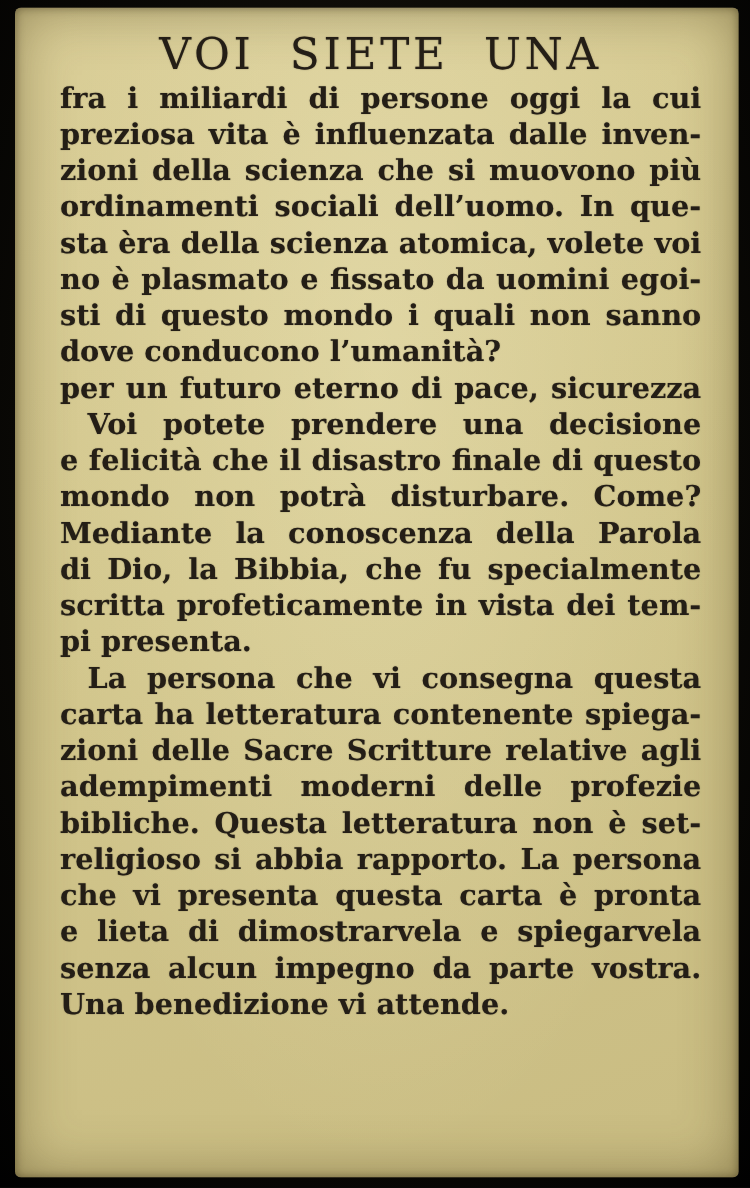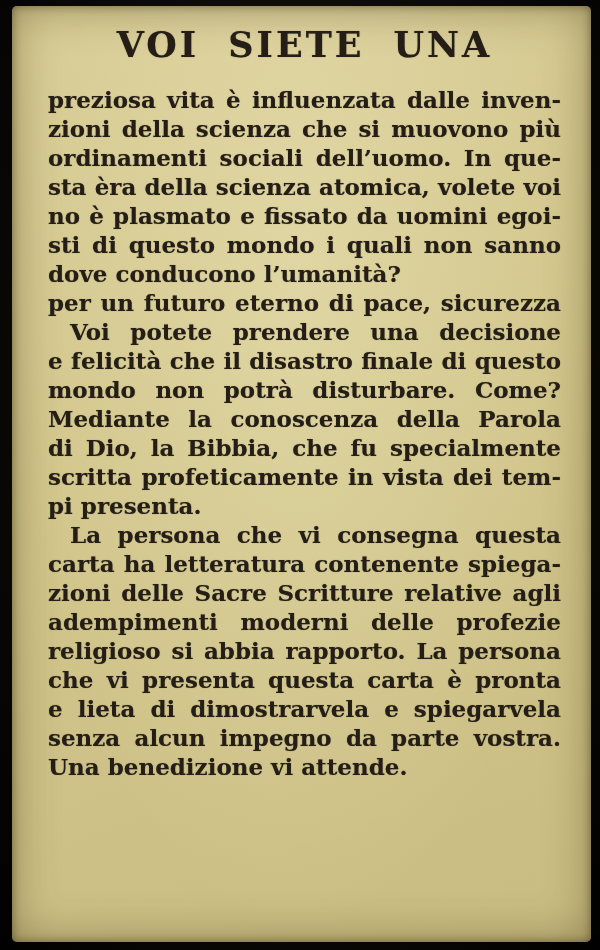--- a/index.html
+++ b/index.html
@@ -31,24 +31,24 @@
     background:
       radial-gradient(ellipse at 50% 30%, rgba(255,250,215,0.28), rgba(0,0,0,0) 70%),
       linear-gradient(160deg, #d9cd96 0%, #d2c68c 45%, #c9bc82 100%);
     box-shadow:
       inset 0 0 45px rgba(70,58,20,0.45),
       inset 0 0 8px rgba(40,32,10,0.5);
     padding: 18px 30px 0 36px;
     box-sizing: border-box;
   }
   .title {
-    margin: 0 0 20px 0;
+    margin: 0 0 0 0;
     text-align: center;
     font-size: 35px;
-    font-weight: 700;
+    font-weight: 400;
     letter-spacing: 3px;
     word-spacing: 14px;
     color: var(--ink, #241e16);
     text-shadow: 0 0 1px rgba(36,30,22,0.55);
   }
   .doc-body {
     color: var(--ink, #241e16);
     font-size: 23px;
     font-weight: 700;
     line-height: 29px;
@@ -66,39 +66,41 @@
     text-align-last: left;
   }
 </style>
 </head>
 <body style="--bg: #0b0a08; --ink: #241e16;">
 
 <div class="photo">
   <div class="paper">
     <h1 class="title">VOI SIETE UNA</h1>
     <div class="doc-body">
+        <div class="line">fra i miliardi di persone oggi la cui</div>
         <div class="line">preziosa vita è influenzata dalle inven-</div>
         <div class="line">zioni della scienza che si muovono più</div>
         <div class="line">ordinamenti sociali dell’uomo. In que-</div>
         <div class="line">sta èra della scienza atomica, volete voi</div>
         <div class="line">no è plasmato e fissato da uomini egoi-</div>
         <div class="line">sti di questo mondo i quali non sanno</div>
         <div class="line last">dove conducono l’umanità?</div>
         <div class="line">per un futuro eterno di pace, sicurezza</div>
         <div class="line indent">Voi potete prendere una decisione</div>
         <div class="line">e felicità che il disastro finale di questo</div>
         <div class="line">mondo non potrà disturbare. Come?</div>
         <div class="line">Mediante la conoscenza della Parola</div>
         <div class="line">di Dio, la Bibbia, che fu specialmente</div>
         <div class="line">scritta profeticamente in vista dei tem-</div>
         <div class="line last">pi presenta.</div>
         <div class="line indent">La persona che vi consegna questa</div>
         <div class="line">carta ha letteratura contenente spiega-</div>
         <div class="line">zioni delle Sacre Scritture relative agli</div>
         <div class="line">adempimenti moderni delle profezie</div>
+        <div class="line">bibliche. Questa letteratura non è set-</div>
         <div class="line">religioso si abbia rapporto. La persona</div>
         <div class="line">che vi presenta questa carta è pronta</div>
         <div class="line">e lieta di dimostrarvela e spiegarvela</div>
         <div class="line">senza alcun impegno da parte vostra.</div>
         <div class="line last">Una benedizione vi attende.</div>
       </div>
   </div>
 </div>
 
 </body></html>

